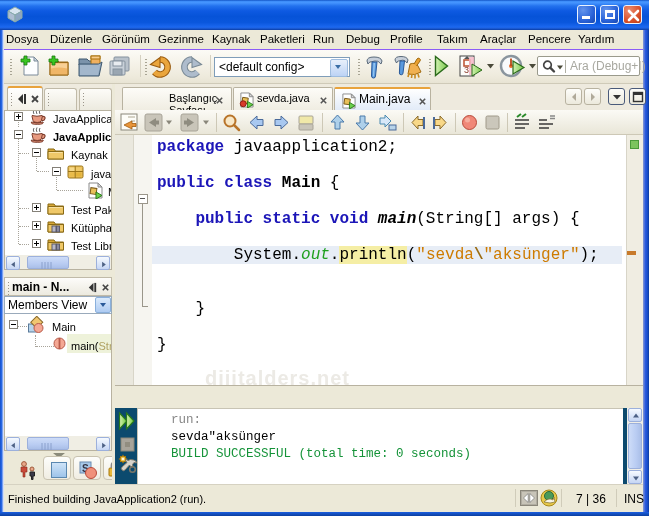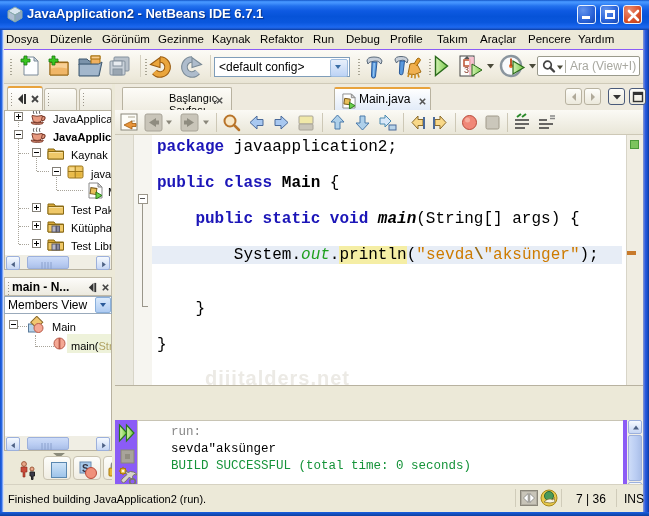--- a/index.html
+++ b/index.html
@@ -70,40 +70,39 @@
 
   <div id="frame-l" class="abs"></div>
   <div id="frame-r" class="abs"></div>
   <div id="frame-b" class="abs"></div>
   <div id="title" class="abs">
     <svg class="abs" style="left:7px;top:6px" width="17" height="17" viewBox="0 0 17 17">
       <polygon points="8,1 15,5 8,9 1,5" fill="#d8e4f0" stroke="#8aa"></polygon>
       <polygon points="1,5 8,9 8,16 1,12" fill="#aebdd2" stroke="#8aa"></polygon>
       <polygon points="15,5 8,9 8,16 15,12" fill="#8fa5c0" stroke="#8aa"></polygon>
     </svg>
-    <span class="txt">JavaApplication2 - NetBeans IDE 6.7.1</span>
     <div class="tbtn" id="btn-min">
         <div style="position:absolute;left:4px;bottom:4px;width:8px;height:3px;background:#fff"></div>
       </div>
     <div class="tbtn" id="btn-max">
         <div style="position:absolute;left:4px;top:4px;width:10px;height:9px;border:2px solid #fff;border-top-width:3px;box-sizing:border-box"></div>
       </div>
     <div class="tbtn" id="btn-close">
       <svg width="19" height="19" viewBox="0 0 19 19">
           <path d="M5 5 L14 14 M14 5 L5 14" stroke="#fff" stroke-width="2.6" stroke-linecap="round"></path>
         </svg>
     </div>
   </div>
   <div id="menubar" class="abs">
     <span style="left:2px">Dosya</span>
     <span style="left:46px">Düzenle</span>
     <span style="left:98px">Görünüm</span>
     <span style="left:154px">Gezinme</span>
     <span style="left:208px">Kaynak</span>
-    <span style="left:256px">Refaktor</span>
+    <span style="left:256px">Paketleri</span>
     <span style="left:309px">Run</span>
     <span style="left:342px">Debug</span>
     <span style="left:386px">Profile</span>
     <span style="left:433px">Takım</span>
     <span style="left:476px">Araçlar</span>
     <span style="left:524px">Pencere</span>
     <span style="left:574px">Yardım</span>
   </div>
   <div id="toolbar" class="abs">
     <div class="abs" style="left:6px;top:8px;width:2px;height:18px;background-image:radial-gradient(circle,#a8a494 40%,transparent 45%);background-size:2px 3px;"></div>
@@ -212,21 +211,21 @@
 
     <div class="abs" style="left:533px;top:6px;width:103px;height:20px;background:#fff;border:1px solid #9a9a8c;border-radius:2px;box-sizing:border-box">
       <svg style="position:absolute;left:3px;top:2px" width="15" height="15" viewBox="0 0 15 15">
         <circle cx="6.5" cy="6" r="3.8" fill="none" stroke="#444" stroke-width="1.7"></circle>
         <path d="M9.2 8.7 L13 12.5" stroke="#444" stroke-width="2.4" stroke-linecap="round"></path>
       </svg>
       <svg style="position:absolute;left:18px;top:7px" width="8" height="7" viewBox="0 0 8 7">
           <path d="M1 1.5 L4 5.5 L7 1.5 z" fill="#4a4a3a"></path>
         </svg>
       <div style="position:absolute;left:27px;top:3px;width:1px;height:13px;background:#b0b0a4"></div>
-      <span style="position:absolute;left:32px;top:2px;font-size:12px;color:#a8a8a0;white-space:nowrap">Ara (View+I)</span>
+      <span style="position:absolute;left:32px;top:2px;font-size:12px;color:#a8a8a0;white-space:nowrap">Ara (Debug+I)</span>
     </div>
   </div>
   <div id="main" class="abs">
 
     <div class="abs" id="leftcol" style="left:0;top:0;width:108px;height:400px;">
 
       <div class="abs" style="left:0;top:0;width:108px;height:26px;background:#eeeade;">
         <div class="abs" style="left:3px;top:2px;width:36px;height:24px;background:linear-gradient(180deg,#fff,#f4f1e8);border:1px solid #b8b2a0;border-bottom:none;border-radius:3px 3px 0 0;box-sizing:border-box;border-top:2px solid #e8a33d;">
           <div class="grip" style="position:absolute;left:2px;top:4px;"></div>
           <svg style="position:absolute;left:8px;top:5px" width="12" height="12" viewBox="0 0 12 12">
@@ -430,20 +429,33 @@
 
     <div class="abs" id="rightpane" style="left:111px;top:0;width:528px;height:400px;">
 
       <div class="abs" style="left:0;top:0;width:528px;height:26px;background:#eeeade;">
         <div class="etab" style="left:7px;width:110px;">
           <span style="position:absolute;left:7px;top:4px;padding-left:39px;">Başlangıç Sayfası</span>
           <svg style="position:absolute;left:92px;top:8px" width="9" height="9" viewBox="0 0 10 10">
               <path d="M2 2 L8 8 M8 2 L2 8" stroke="#555" stroke-width="1.7"></path>
             </svg>
         </div>
+        <div class="etab" style="left:118px;width:100px;">
+          <svg style="position:absolute;left:5px;top:4px" width="15" height="16" viewBox="0 0 16 17">
+            <path d="M2 1 h9 l4 4 v11 h-13 z" fill="#fff" stroke="#8a8a8a"></path>
+            <path d="M11 1 l4 4 h-4 z" fill="#d8d8d8" stroke="#8a8a8a"></path>
+            <rect x="3.5" y="6" width="6" height="6" transform="rotate(8 6 9)" fill="#e8c05a" stroke="#7a5a1a"></rect>
+            <path d="M9 10 l6 3.5 l-6 3.5 z" fill="#6cd24c" stroke="#2a7a1a"></path>
+            <circle cx="4.5" cy="12.5" r="3.2" fill="#d83a2a" stroke="#8a1a10"></circle>
+          </svg>
+          <span style="position:absolute;left:23px;top:4px;">sevda.java</span>
+          <svg style="position:absolute;left:85px;top:8px" width="9" height="9" viewBox="0 0 10 10">
+              <path d="M2 2 L8 8 M8 2 L2 8" stroke="#555" stroke-width="1.7"></path>
+            </svg>
+        </div>
         <div class="etab active" style="left:219px;width:97px;">
           <svg style="position:absolute;left:6px;top:4px" width="15" height="16" viewBox="0 0 16 17">
             <path d="M2 1 h9 l4 4 v11 h-13 z" fill="#fff" stroke="#8a8a8a"></path>
             <path d="M11 1 l4 4 h-4 z" fill="#d8d8d8" stroke="#8a8a8a"></path>
             <rect x="3.5" y="6" width="6" height="6" transform="rotate(8 6 9)" fill="#e8c05a" stroke="#7a5a1a"></rect>
             <path d="M9 10 l6 3.5 l-6 3.5 z" fill="#6cd24c" stroke="#2a7a1a"></path>
           </svg>
           <span style="position:absolute;left:24px;top:3px;font-size:12px;">Main.java</span>
           <svg style="position:absolute;left:83px;top:8px" width="9" height="9" viewBox="0 0 10 10">
               <path d="M2 2 L8 8 M8 2 L2 8" stroke="#555" stroke-width="1.7"></path>
@@ -559,21 +571,21 @@
         <div class="code abs" style="left:42px;top:111px;">&nbsp;&nbsp;&nbsp;&nbsp;&nbsp;&nbsp;&nbsp;&nbsp;System.<span class="fld">out</span>.<span style="background:#f5eeA5">println</span>(<span class="str">"sevda<b style="color:#9a6a10">\</b>"aksünger"</span>);</div>
         <div class="code abs" style="left:42px;top:165px;">&nbsp;&nbsp;&nbsp;&nbsp;}</div>
         <div class="code abs" style="left:42px;top:201px;">}</div>
 
         <div class="abs" style="left:90px;top:232px;font-size:20px;font-weight:bold;color:#eceae5;letter-spacing:1px;">dijitalders.net</div>
       </div>
 
       <div class="abs" style="left:0;top:301px;width:528px;height:99px;background:#ece9d8;border-top:1px solid #b8b2a0;box-sizing:border-box;">
 
 
-        <div class="abs" style="left:0;top:22px;width:528px;height:77px;background:#8b5cf6;margin-top:12px;">
+        <div class="abs" style="left:0;top:22px;width:528px;height:77px;background:#0c4a6e;">
           <svg class="abs" style="left:2px;top:3px" width="20" height="20" viewBox="0 0 20 20">
             <defs>
                 <linearGradient id="gg" x1="0" y1="0" x2="1" y2="0">
                   <stop offset="0" stop-color="#d8f4b0"></stop>
                   <stop offset="1" stop-color="#6cc83c"></stop>
                 </linearGradient>
               </defs>
             <path d="M2.5 2 L10 10 L2.5 18 Z" fill="url(#gg)" stroke="#2a7a1a" stroke-width="1.2"></path>
             <path d="M9.5 2 L17 10 L9.5 18 Z" fill="url(#gg)" stroke="#2a7a1a" stroke-width="1.2"></path>
           </svg>

